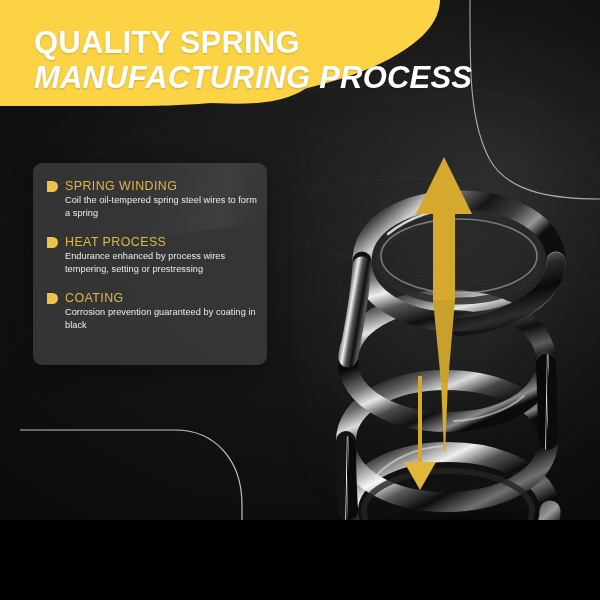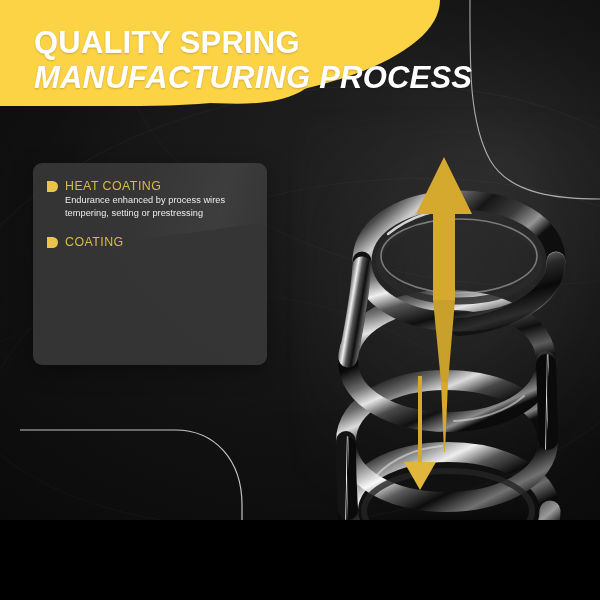--- a/index.html
+++ b/index.html
@@ -199,32 +199,40 @@
     <g>
       <path d="M418,376 L422,376 L422,464 L434,464 L420,488 L406,464 L418,464 Z" fill="#D4A92E"></path>
       <path d="M404,462 L436,462 L420,490 Z" fill="#E0B63C"></path>
     </g>
   </svg>
 
   <div class="card">
     <div class="card-sheen"></div>
     <div class="card-list">
 
-
       <div class="feature">
         <div class="f-head">
           <span class="bullet"></span>
-          <span class="f-title">HEAT COATING</span>
+          <span class="f-title">SPRING WINDING</span>
+        </div>
+        <div class="f-desc">Coil the oil-tempered spring steel wires to form a spring</div>
+      </div>
+
+      <div class="feature">
+        <div class="f-head">
+          <span class="bullet"></span>
+          <span class="f-title">HEAT PROCESS</span>
         </div>
         <div class="f-desc">Endurance enhanced by process wires tempering, setting or prestressing</div>
       </div>
 
       <div class="feature">
         <div class="f-head">
           <span class="bullet"></span>
           <span class="f-title">COATING</span>
         </div>
+        <div class="f-desc">Corrosion prevention guaranteed by coating in black</div>
       </div>
 
     </div>
   </div>
 
 </div>
 
 </body></html>

